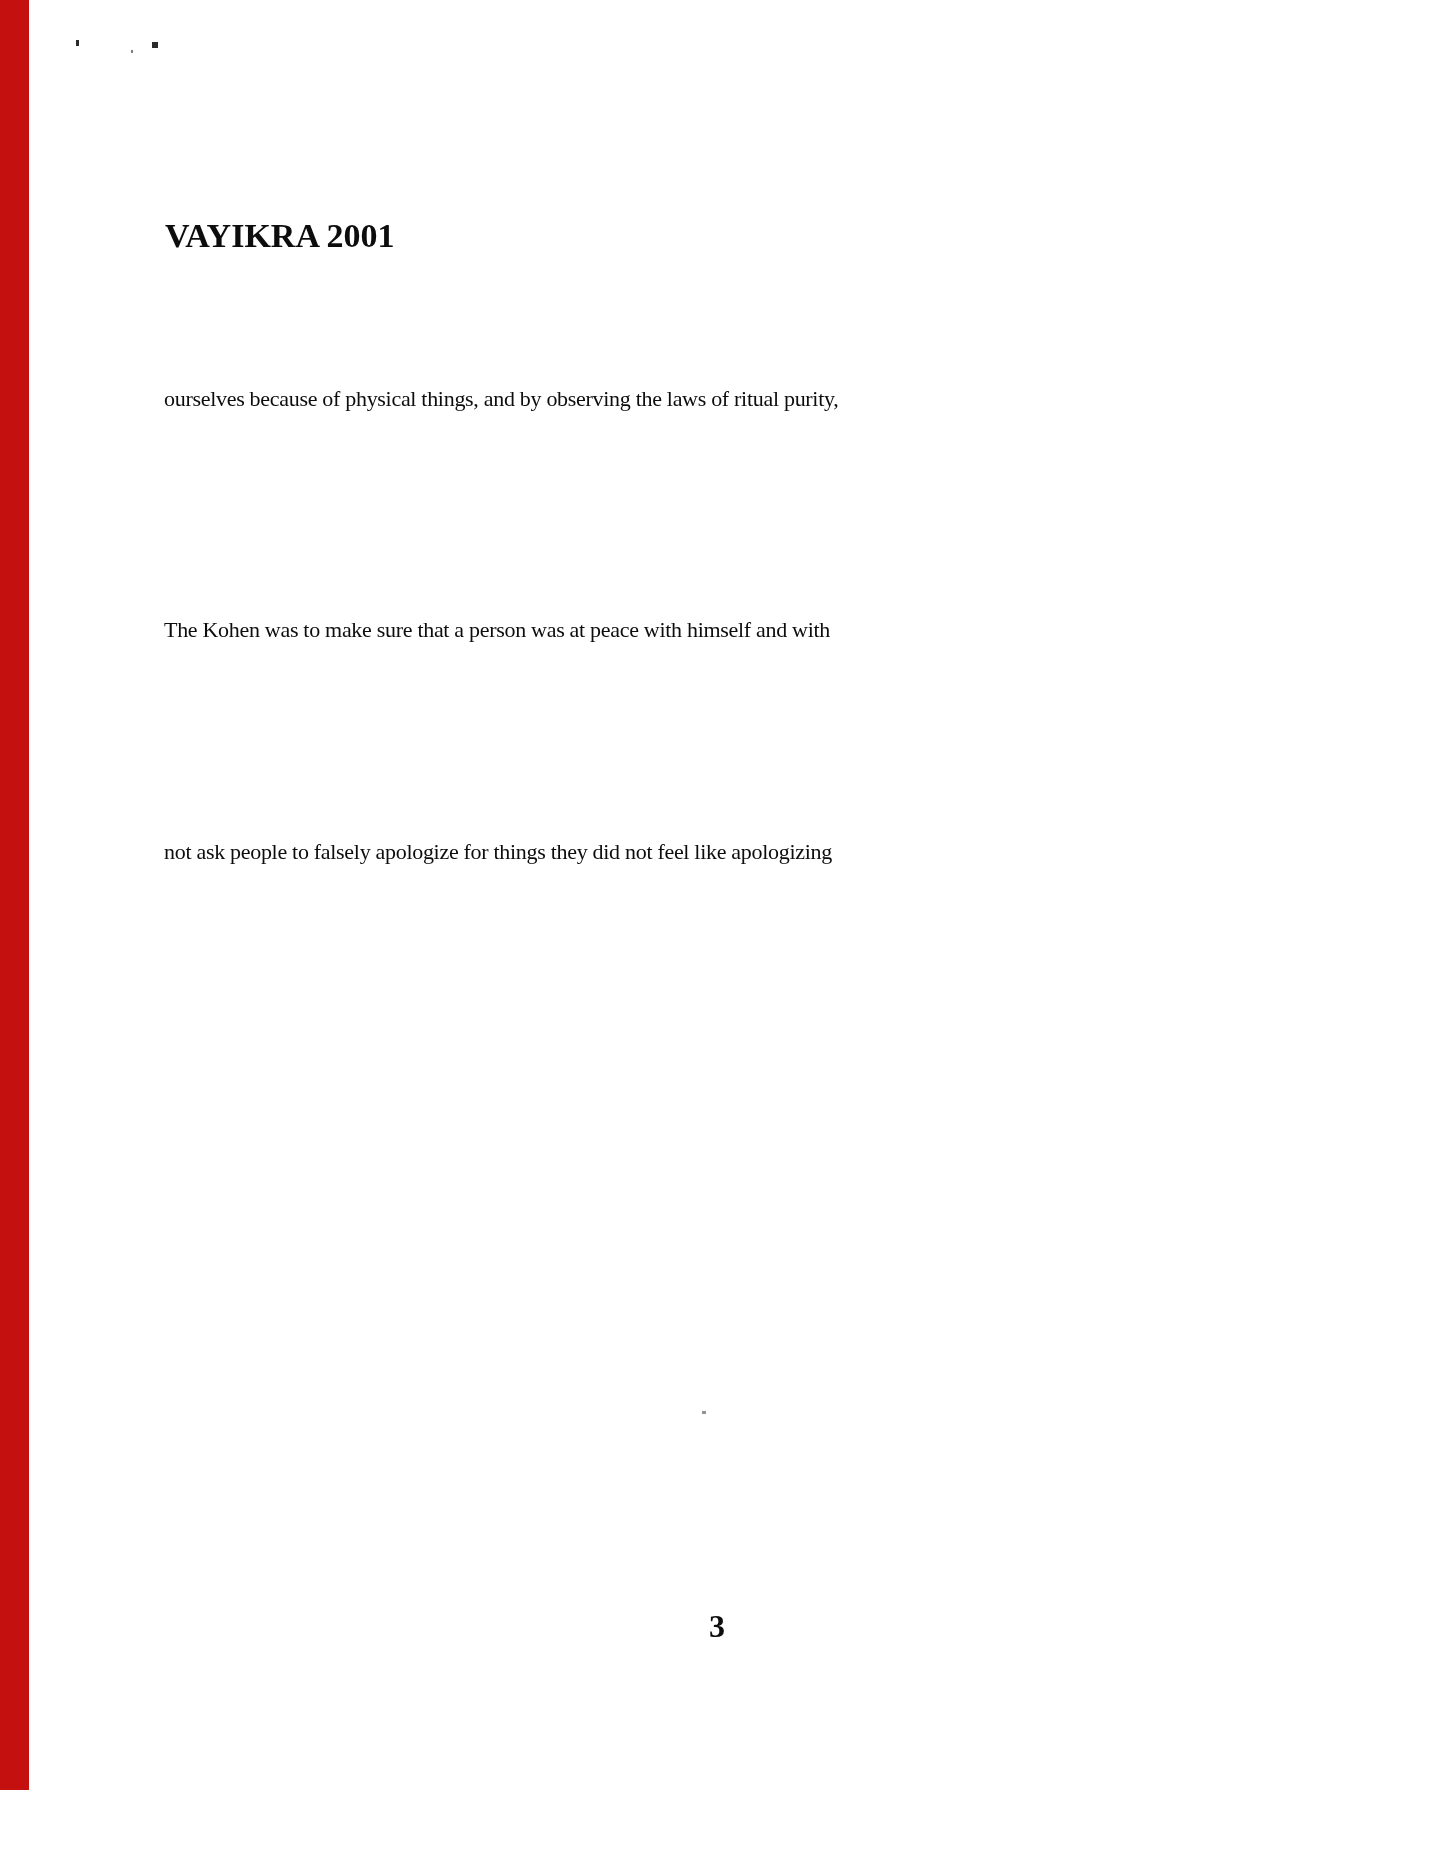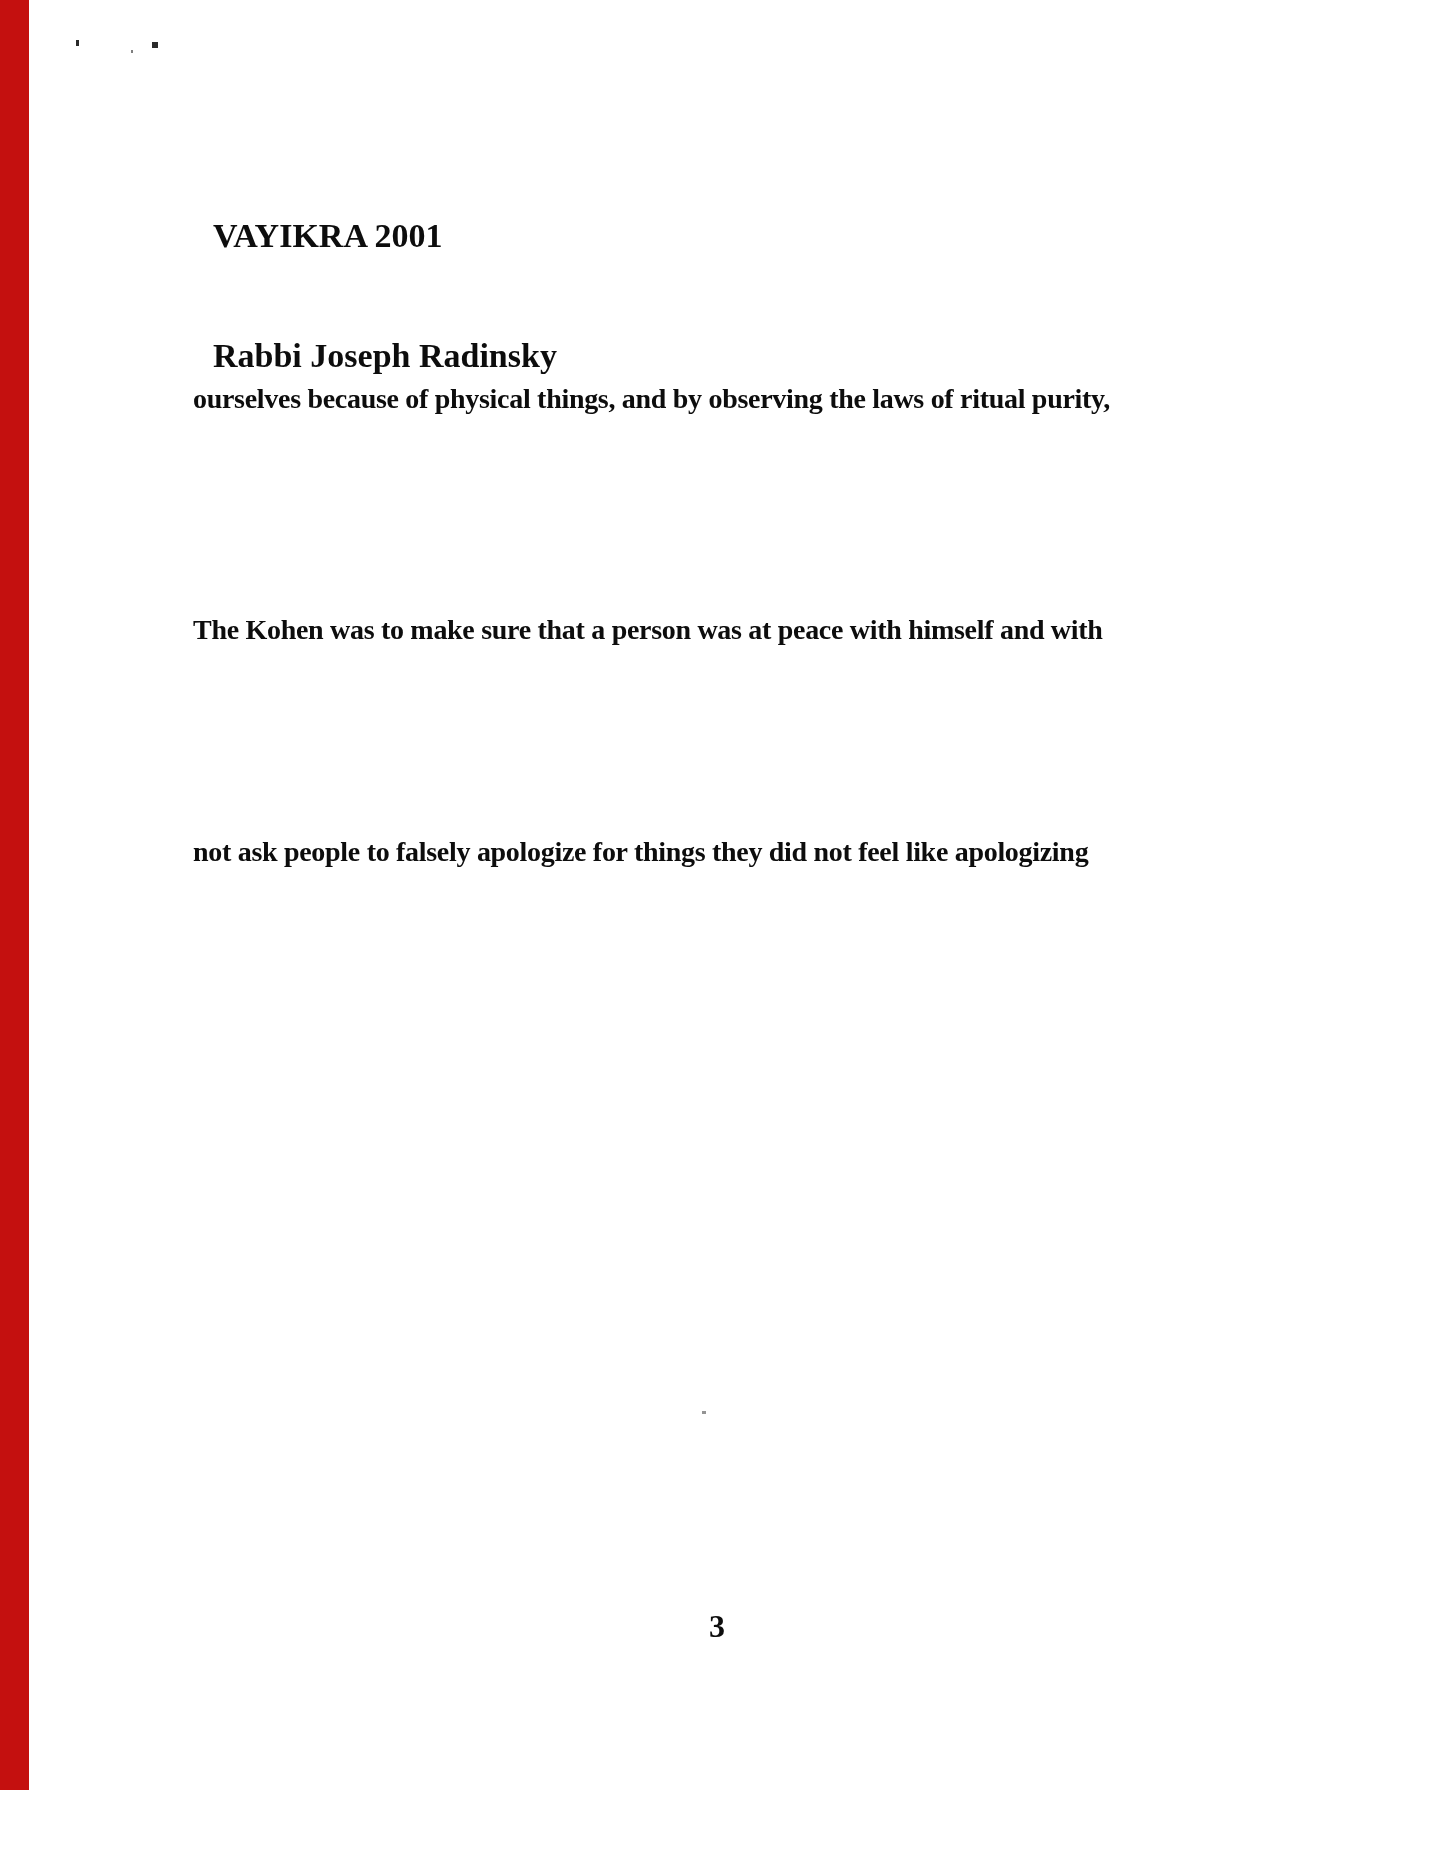--- a/index.html
+++ b/index.html
@@ -28,37 +28,36 @@
     position: absolute;
     left: 165px;
     top: 136px;
     font-size: 34px;
     font-weight: bold;
     line-height: 40px;
     white-space: pre;
   }
   .para {
     position: absolute;
-    left: 145px;
-    font-size: 28px;
-    font-weight: bold;
+    left: 164px;
+    font-size: 22px;
+    font-weight: normal;
     letter-spacing: -0.3px;
     white-space: pre;
   }
   .para-1 {
     top: 234px;
     line-height: 66px;
   }
   .para-2 {
     top: 445px;
     line-height: 74px;
   }
   .line {
     white-space: pre;
-    margin-left: 48px;
   }
   .page-number {
     position: absolute;
     left: 667px;
     top: 1608px;
     width: 100px;
     text-align: center;
     font-size: 32px;
     font-weight: bold;
   }
@@ -78,21 +77,20 @@
 
   <div class="scan-bar" style="background: rgb(196, 16, 15);"></div>
 
   <div class="speck speck-1"></div>
   <div class="speck speck-2"></div>
   <div class="speck speck-3"></div>
   <div class="speck speck-4"></div>
 
   <div class="doc-header">
     <div class="line">VAYIKRA 2001</div>
-    <div class="line">Rabbi Joseph Radinsky</div>
   </div>
 
   <div class="para para-1">
     <div class="line">ourselves because of physical things, and by observing the laws of ritual purity,</div>
   </div>
 
   <div class="para para-2">
     <div class="line">The Kohen was to make sure that a person was at peace with himself and with</div>
     <div class="line">not ask people to falsely apologize for things they did not feel like apologizing</div>
     

